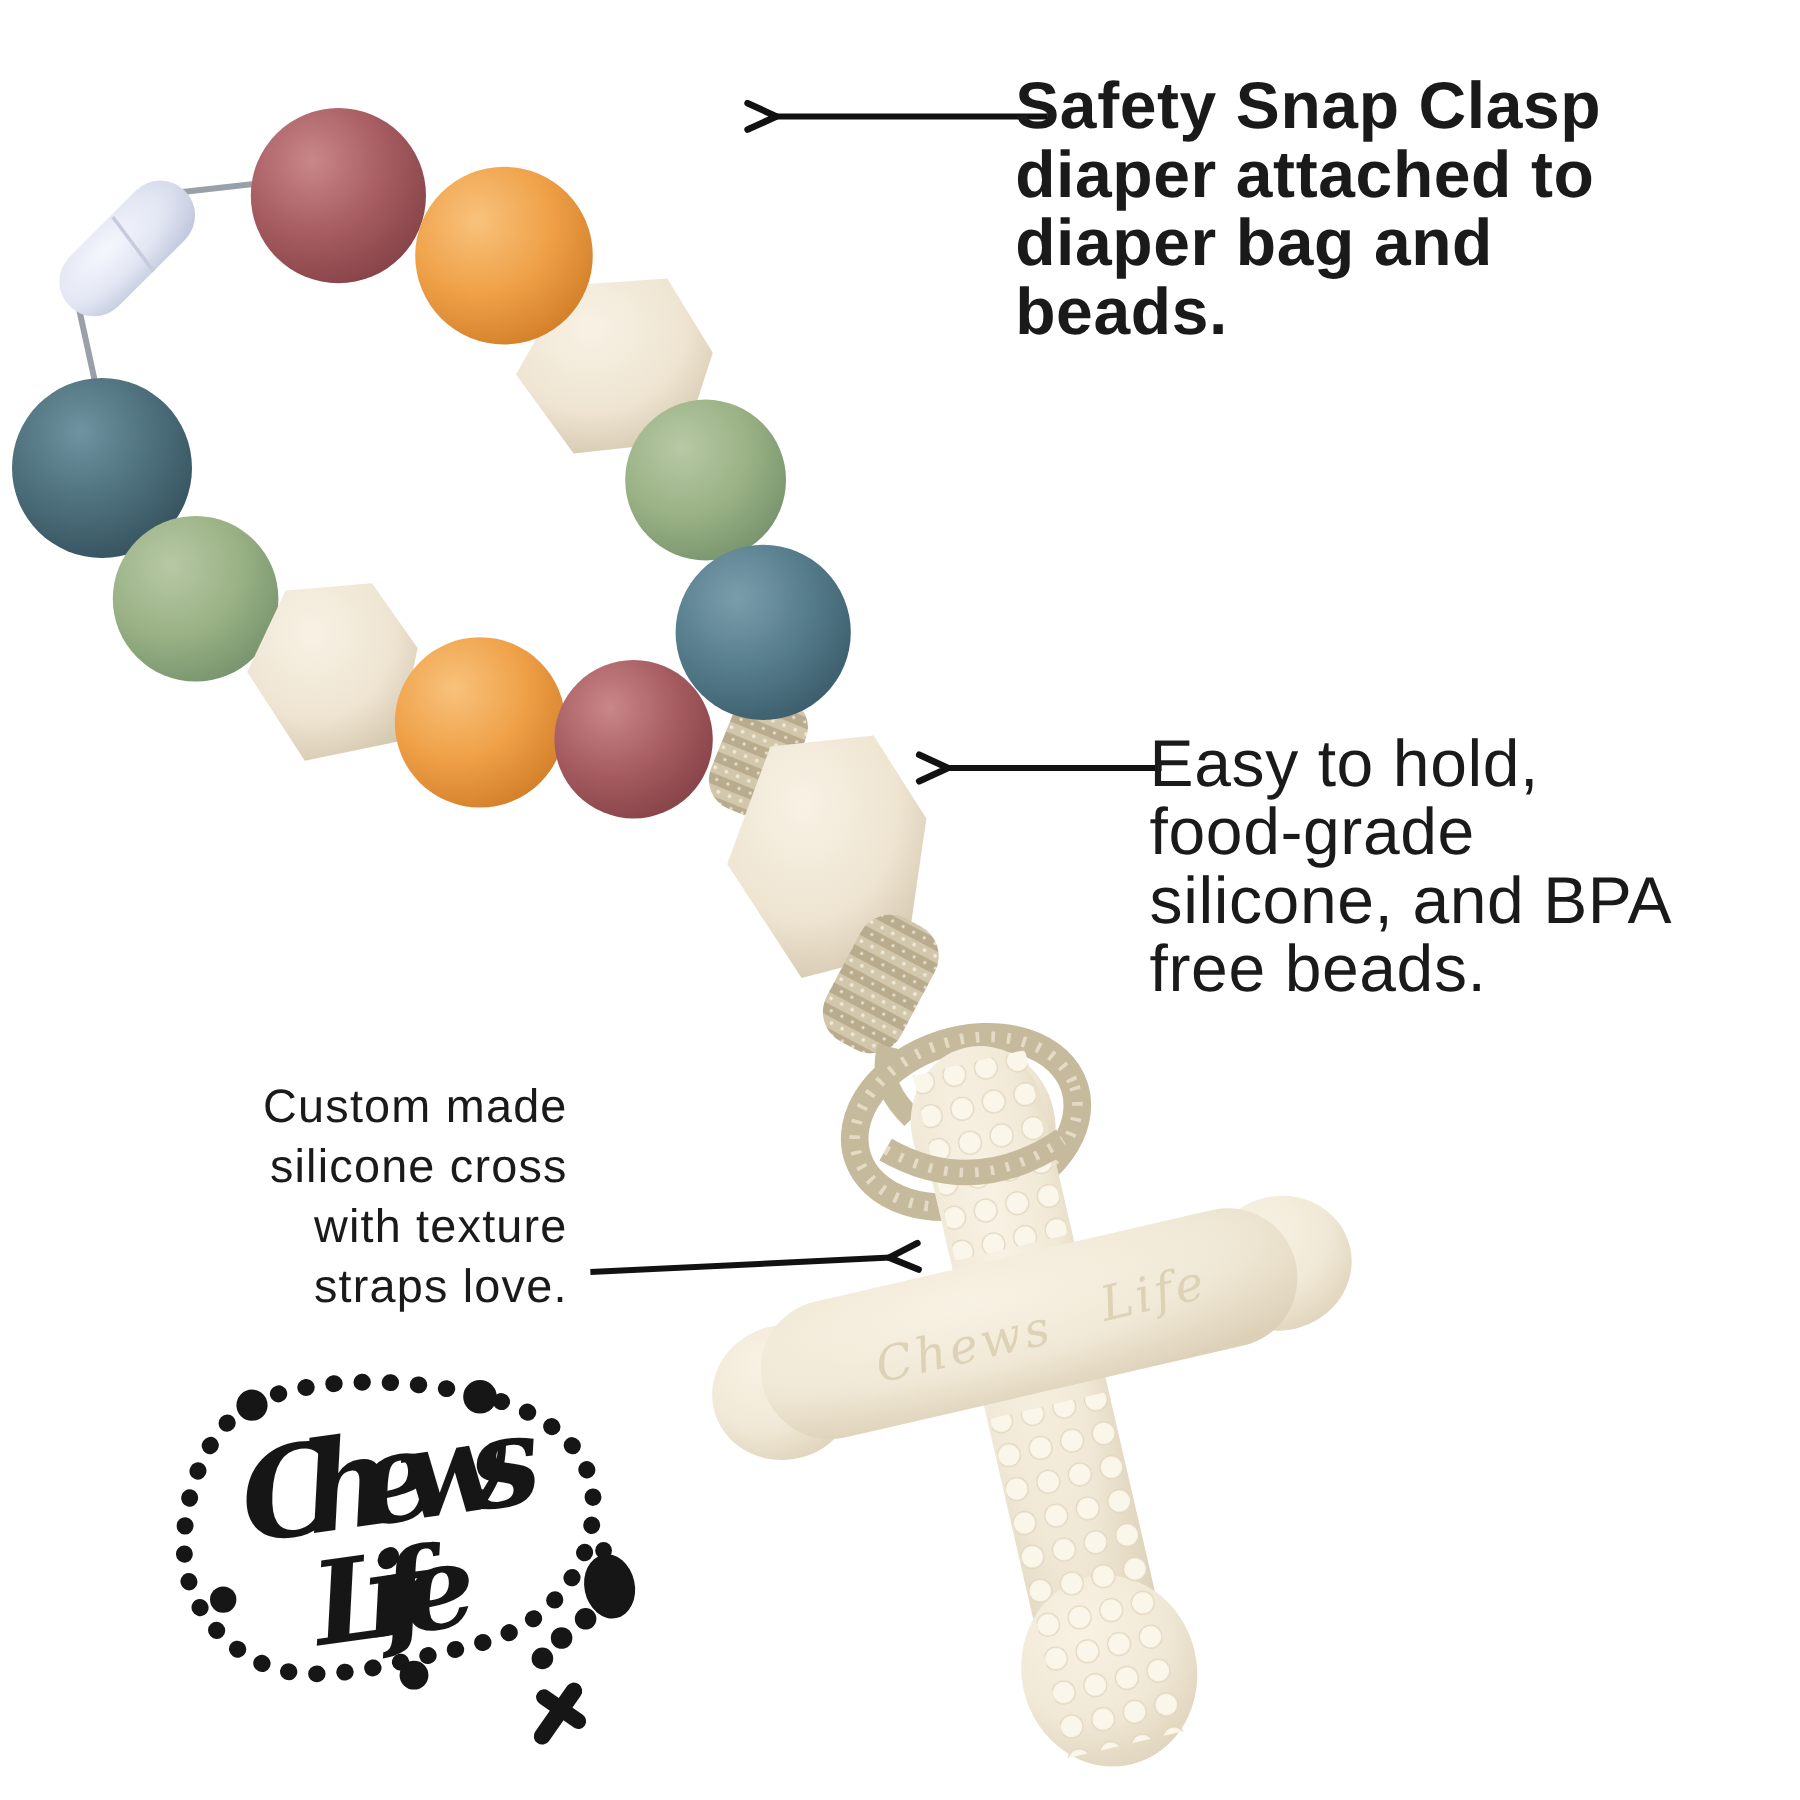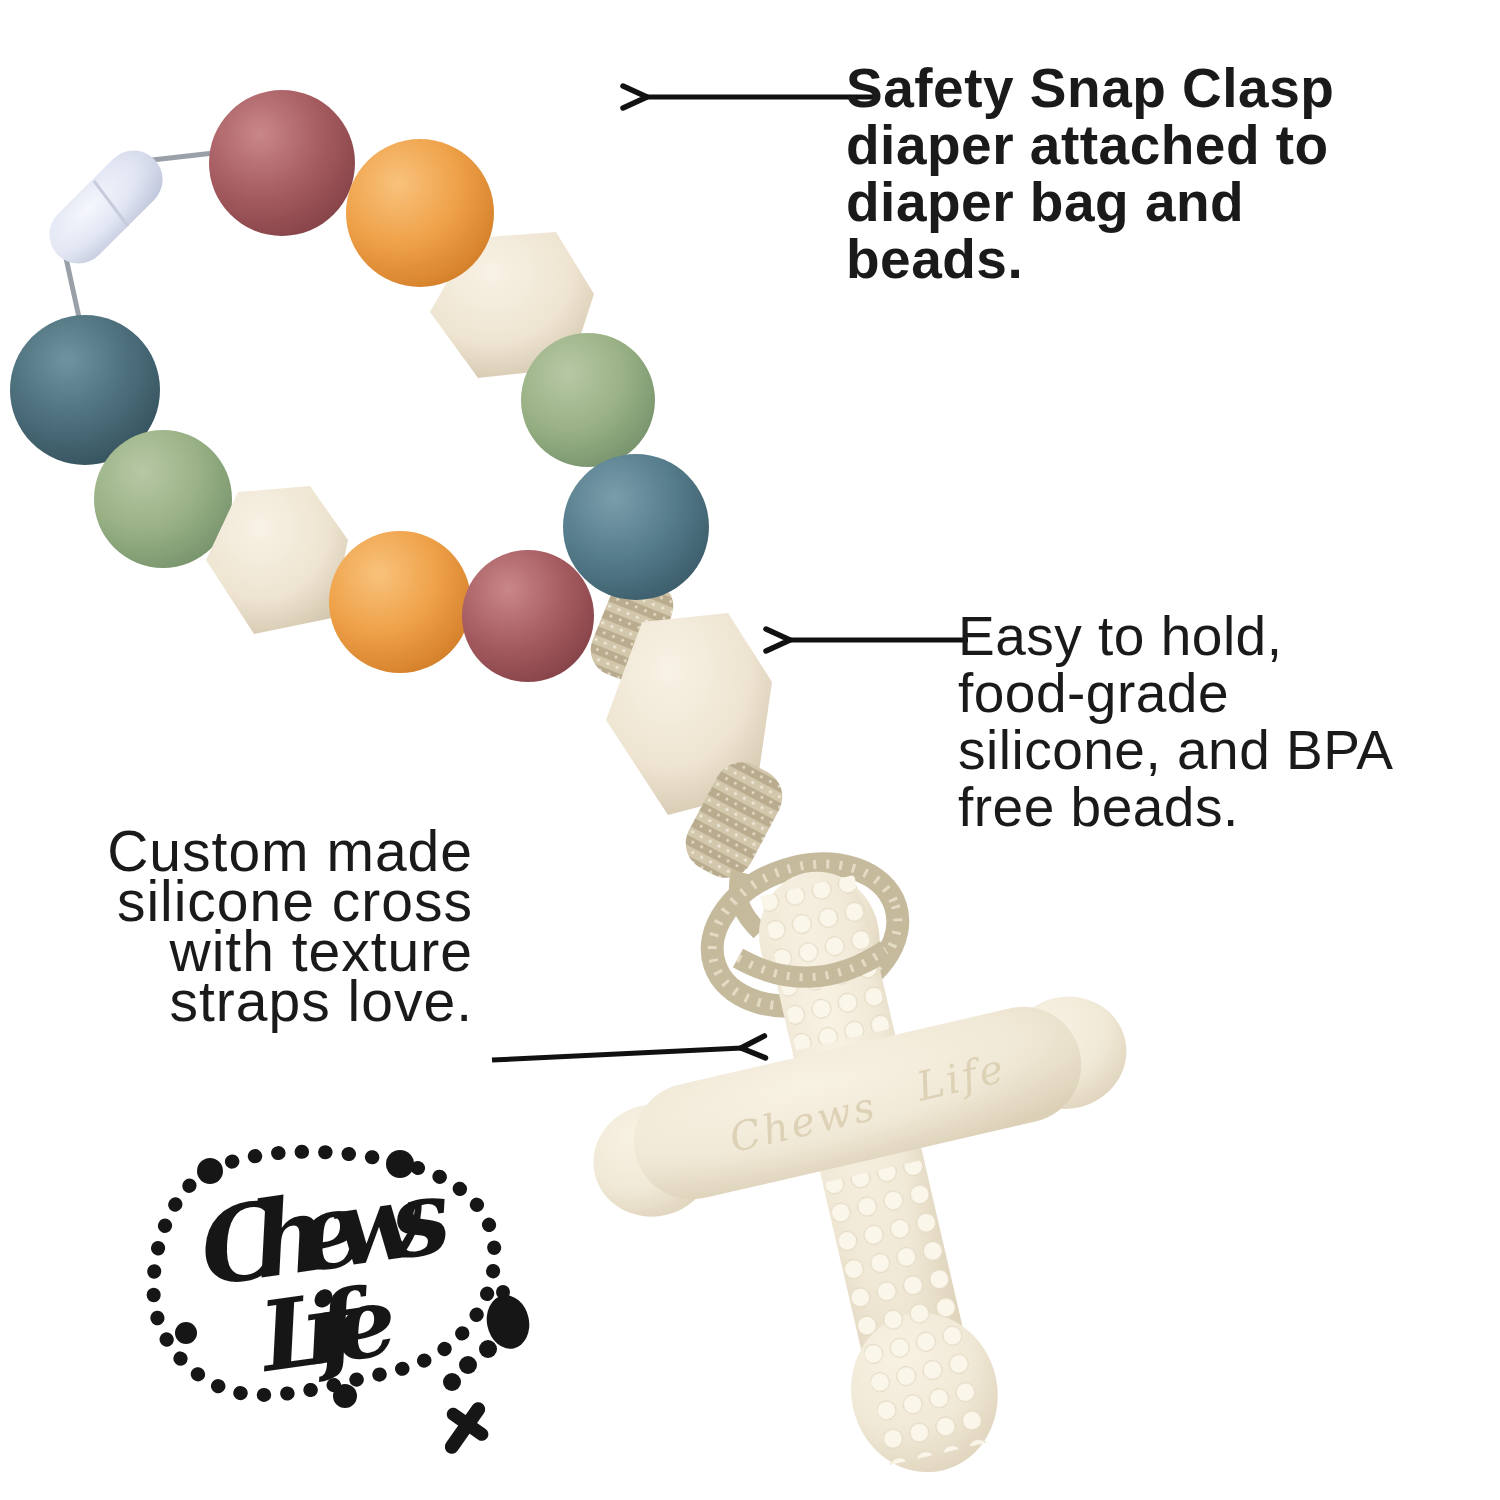--- a/index.html
+++ b/index.html
@@ -159,20 +159,20 @@
   <div>beads.</div>
 </div>
 
 <div class="ann" style="left:944px;top:608px;margin-left:14px;">
   <div>Easy to hold,</div>
   <div>food-grade</div>
   <div>silicone, and BPA</div>
   <div>free beads.</div>
 </div>
 
-<div class="ann right" style="right:1027px;top:826px;font-size:57px;">
+<div class="ann right" style="right:1027px;top:898px;font-size:39px;">
   <div>Custom made</div>
   <div>silicone cross</div>
   <div>with texture</div>
   <div>straps love.</div>
 </div>
 
 </div>
 
 </body></html>

